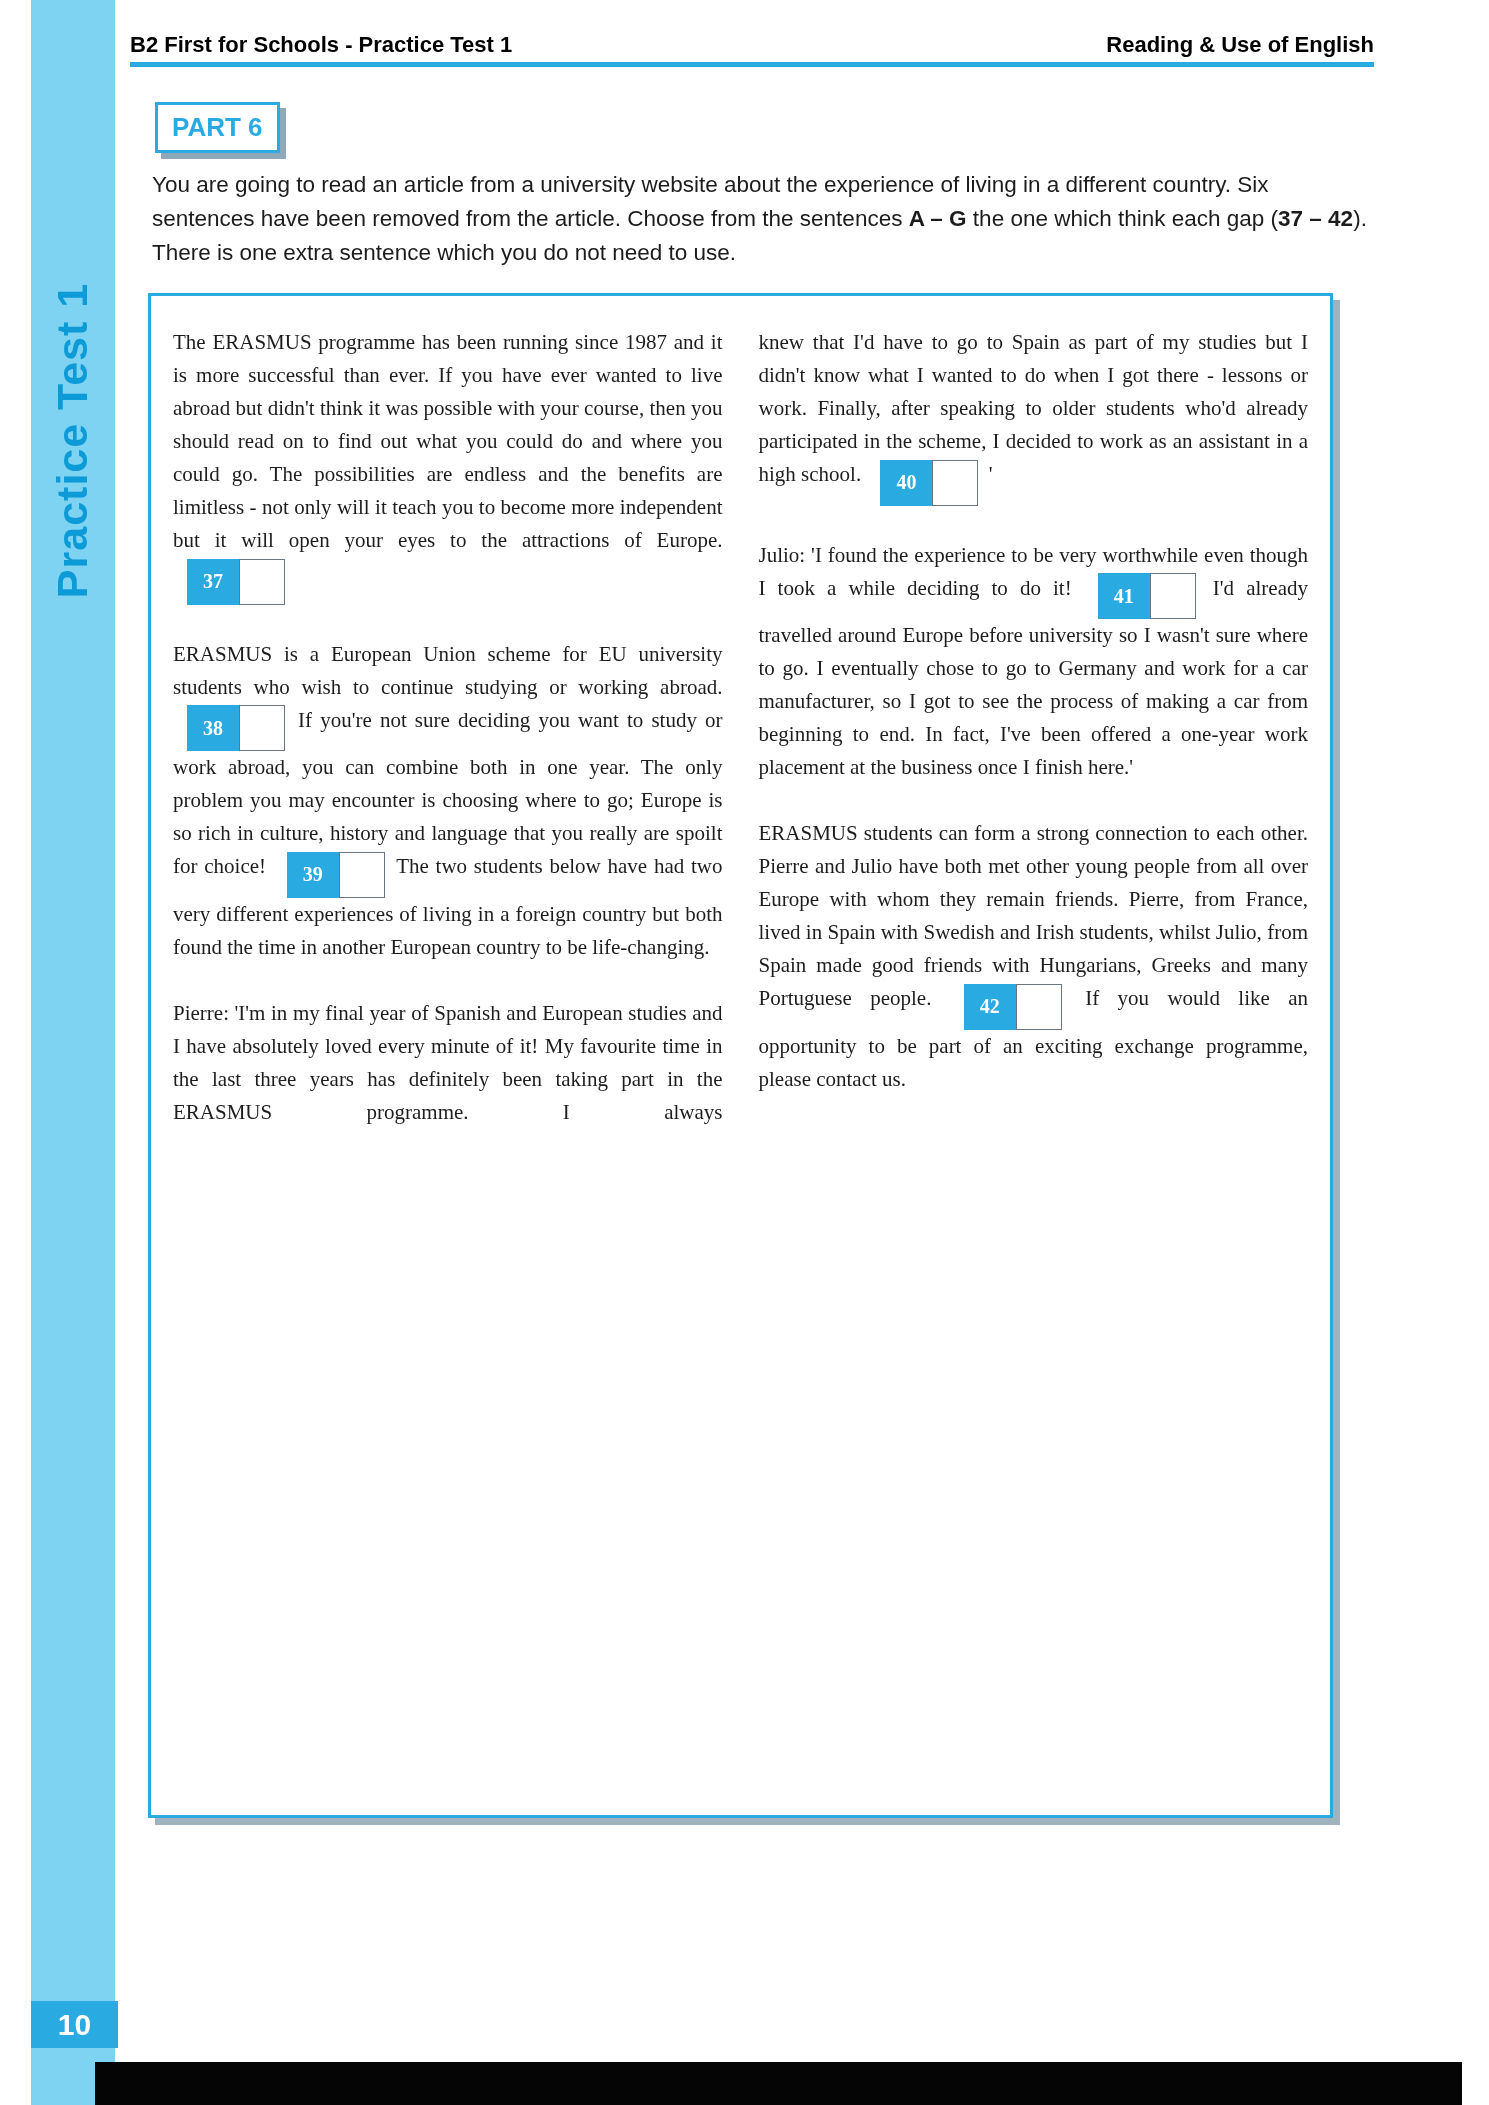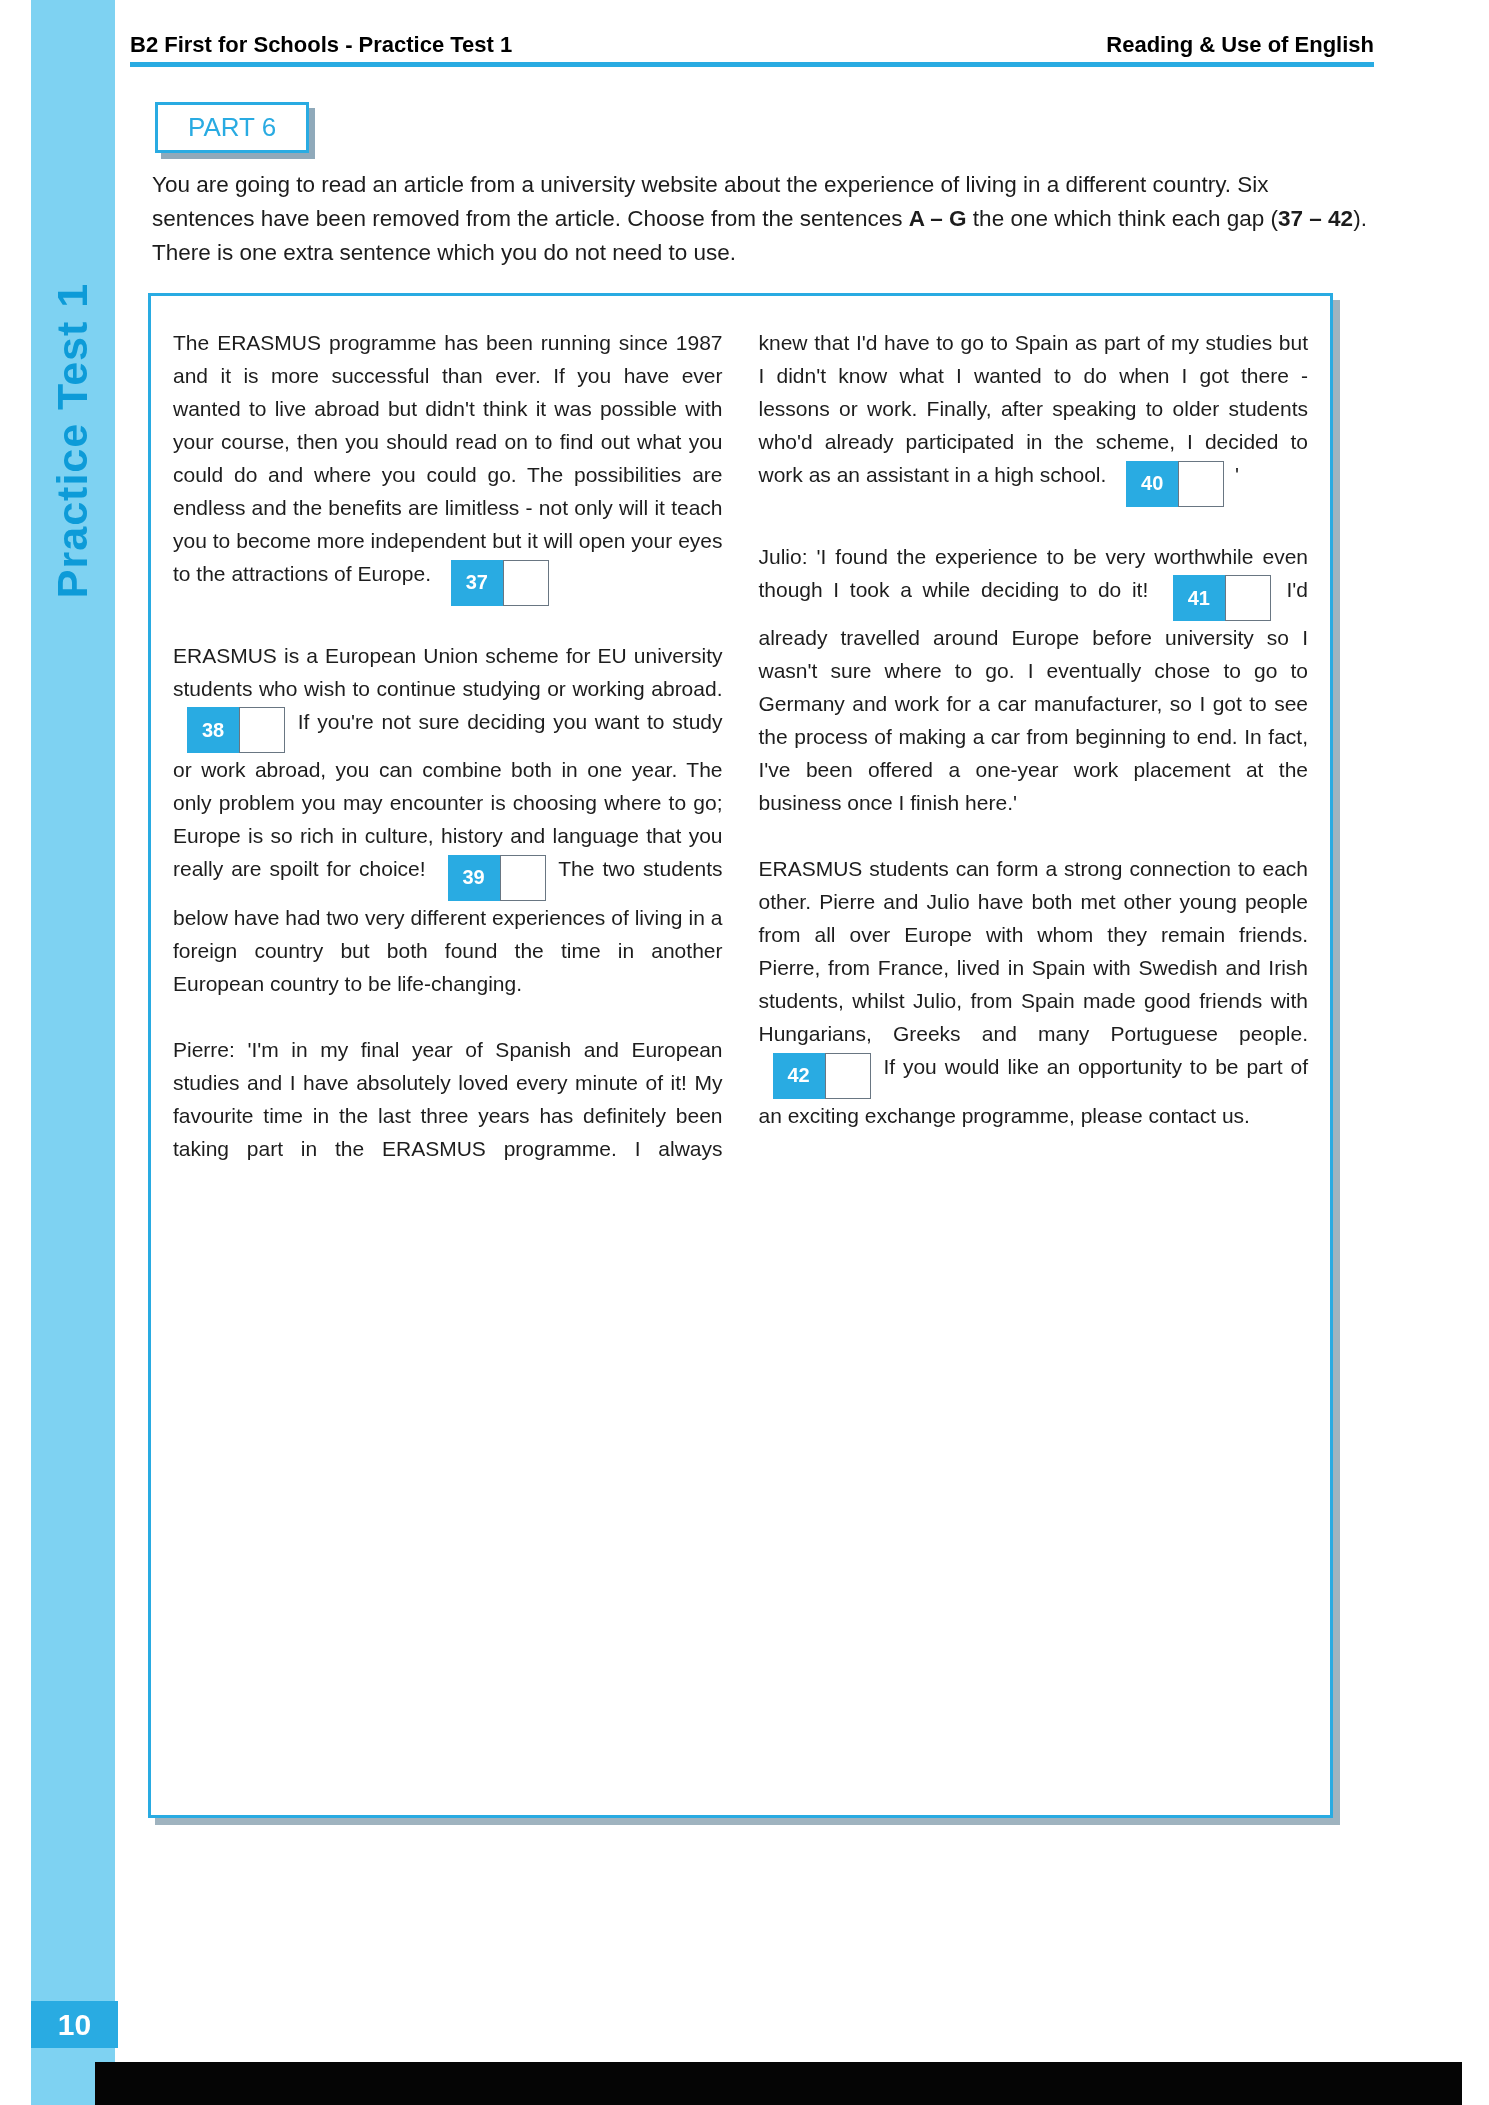--- a/index.html
+++ b/index.html
@@ -19,38 +19,38 @@
     font-size:30px; font-weight:bold; }
   .bottom-bar { position:absolute; left:95px; top:2062px; width:1367px; height:43px; background:#050505; }
 
   
   .header { position:absolute; left:130px; top:32px; width:1244px; display:flex;
     justify-content:space-between; font-size:22px; font-weight:bold; color:#000000; }
   .header-rule { position:absolute; left:130px; top:62px; width:1244px; height:5px; background:#29abe2; }
 
   
   .part-box { position:absolute; left:155px; top:102px; background:#ffffff;
-    border:3px solid #29abe2; color:#29abe2; font-size:26px; font-weight:normal;
-    padding:7px 30px; box-shadow:6px 6px 0 #8fa9ba; }
+    border:3px solid #29abe2; color:#29abe2; font-size:26px; font-weight:bold;
+    padding:7px 14px; box-shadow:6px 6px 0 #8fa9ba; }
 
   
   .instructions { position:absolute; left:152px; top:168px; width:1222px;
     font-size:22.5px; line-height:34px; color:#1c1c1c; }
   .instructions strong { font-weight:bold; }
 
   
   .article-box { position:absolute; left:148px; top:293px; width:1185px; height:1525px;
     background:#ffffff; border:3px solid #29abe2; box-shadow:7px 7px 0 #9fb3bf;
     padding:30px 22px 0 22px; }
   .article-title { text-align:center; color:#29abe2; font-size:29px; font-weight:bold;
     margin:8px 0 34px 0; }
   .columns { display:flex; gap:36px; }
   .column { flex:1; }
   .article-para { font-size:21px; line-height:33px; text-align:justify; color:#1d1d1d;
-    margin:0 0 33px 0; }
+    margin:0 0 33px 0;font-family:Liberation Serif, serif; }
   .article-para.cont { text-align-last:justify; }
 
   
   .gap-marker { display:inline-flex; height:46px; vertical-align:-8px; margin:0 5px;padding-left:9px; }
   .gap-num { display:inline-flex; align-items:center; justify-content:center; width:52px;
     background:#29abe2; color:#ffffff; font-weight:bold; font-size:20px; }
   .gap-box { display:inline-block; width:46px; background:#ffffff; border:1.5px solid #697682; }
 </style>
 </head>
 <body>

